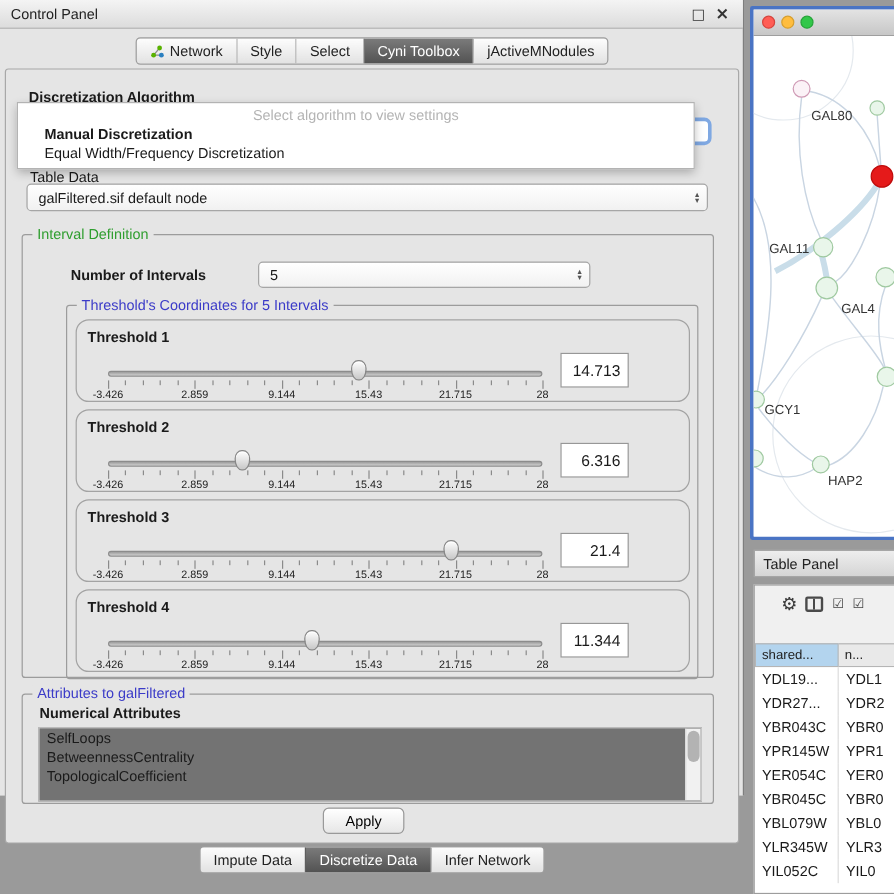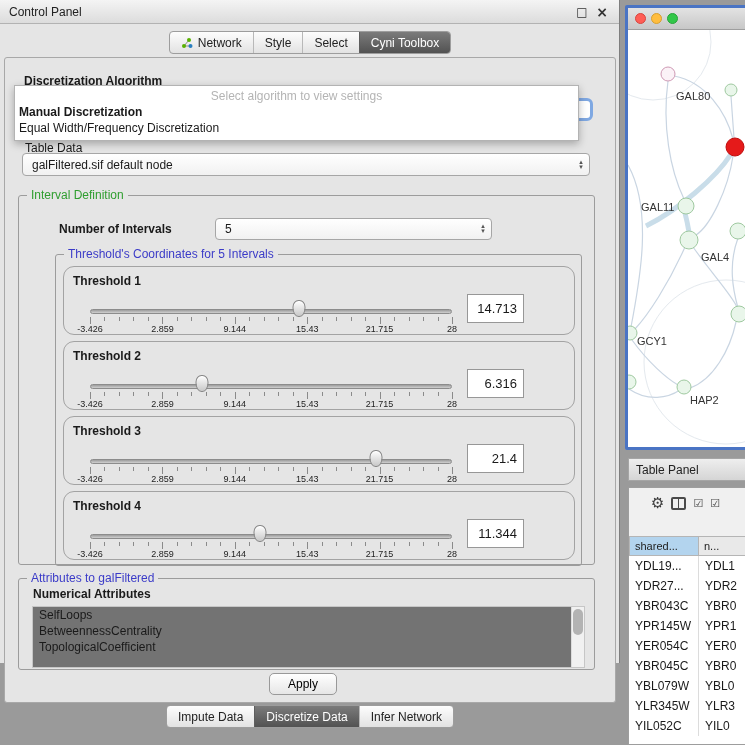--- a/index.html
+++ b/index.html
@@ -29,21 +29,21 @@
   .net-ico { display:inline-flex; }
 
   .cp-inner { position:absolute; left:4px; top:57px; width:612px; height:646px;
         border:1px solid #a8a8a8; border-radius:3px; background:#e5e5e5; }
 
   .algo-title { position:absolute; left:19px; top:16px; font-weight:bold; font-size:12px; }
   .combo-fragment { position:absolute; left:546px; top:40px; width:42px; height:23px;
         background:#fff; border:3px solid #7fa8e2; border-radius:6px; z-index:5; }
 
   .popup { position:absolute; left:9px; top:27px; width:565px; background:#fff;
-        border:1px solid #b3b3b3; box-shadow:0 3px 8px rgba(0,0,0,.28); z-index:20; padding:2px 0 4px; }
+        border:1px solid #b3b3b3; box-shadow:0 3px 8px rgba(0,0,0,.28); z-index:20; padding:2px 18px 4px; }
   .popup-placeholder { color:#b4b4b4; text-align:center; font-size:12px; line-height:16px; }
   .popup-opt { font-size:12px; line-height:16px; padding:0 4px; }
   .popup-opt.bold { font-weight:bold; }
 
   .td-label { position:absolute; left:20px; top:83px; font-size:12px; }
   .combo { position:absolute; background:linear-gradient(#ffffff,#f1f1f1); border:1px solid #a6a6a6;
         border-radius:4px; display:flex; align-items:center; }
   .combo-value { flex:1; padding:0 9px; font-size:12px; white-space:nowrap; overflow:hidden; }
   .combo-stepper { width:16px; align-self:stretch; display:flex; flex-direction:column;
         align-items:center; justify-content:center; color:#555; font-size:7px; line-height:5px;
@@ -155,20 +155,23 @@
         <span>Network</span>
       </div>
       <div class="seg-item">
         <span>Style</span>
       </div>
       <div class="seg-item">
         <span>Select</span>
       </div>
       <div class="seg-item active">
         <span>Cyni Toolbox</span>
+      </div>
+      <div class="seg-item">
+        <span>jActiveMNodules</span>
       </div>
     </div>
   </div>
 
   <div class="cp-inner">
 
     <div class="algo-title">Discretization Algorithm</div>
     <div class="combo-fragment"></div>
 
     <div class="popup">

